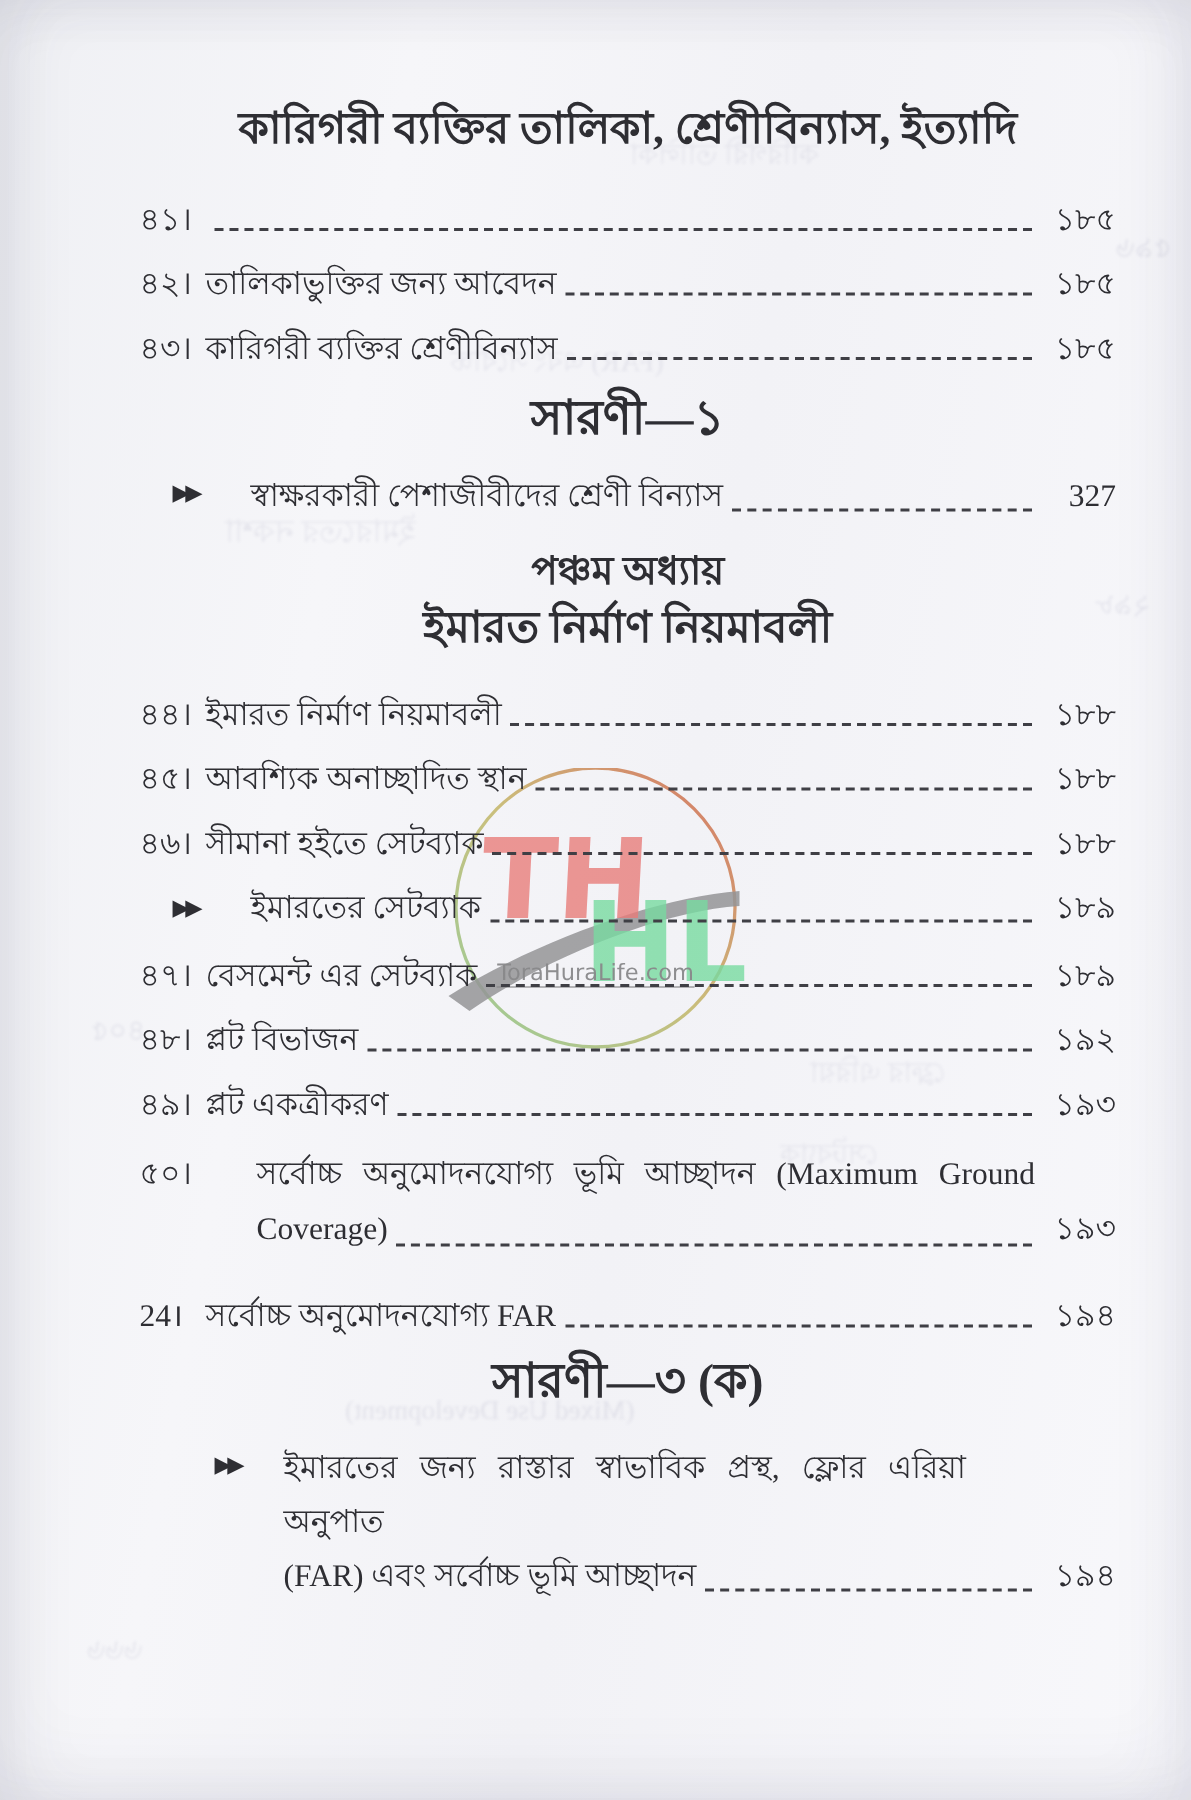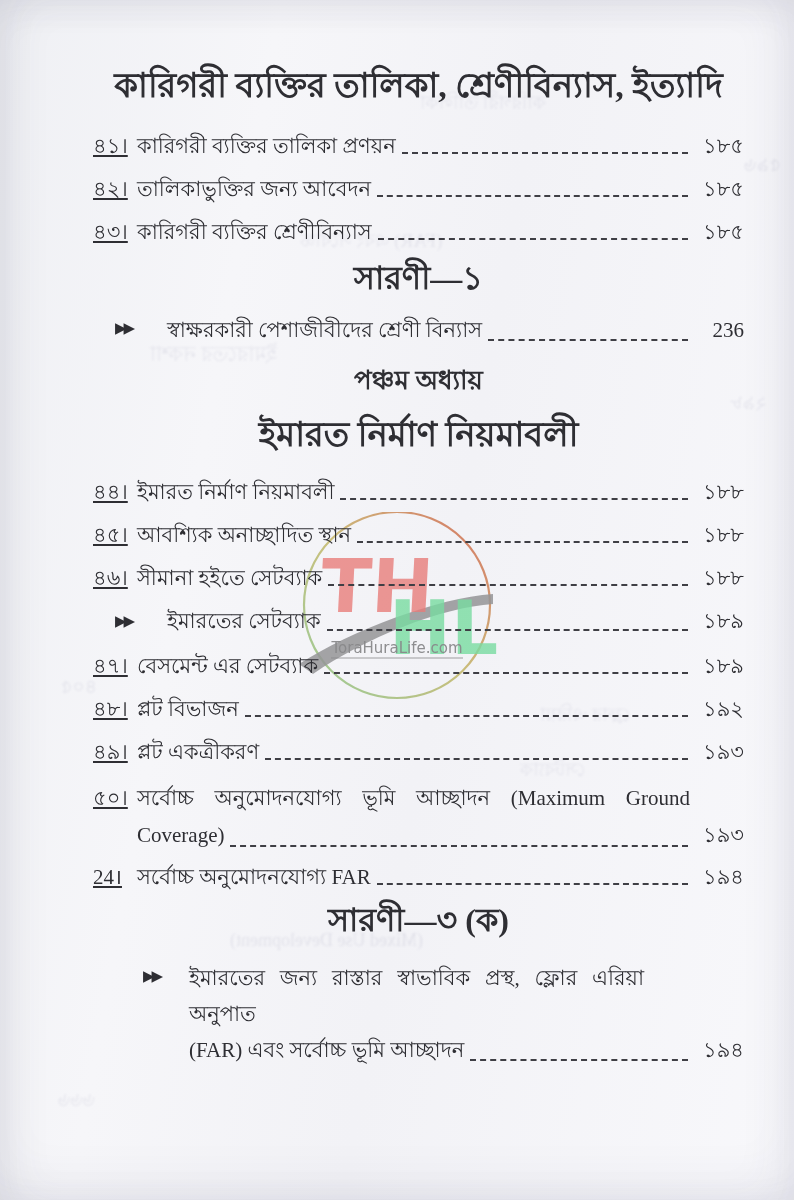--- a/index.html
+++ b/index.html
@@ -19,50 +19,50 @@
                inset 18px 0 38px rgba(60,60,90,.06),
                inset 0 -24px 48px rgba(60,60,90,.04),
                inset 0 16px 30px rgba(60,60,90,.03);
   }
   .content{
     position:relative;z-index:3;
     padding:66px 50px 0 93px;
   }
   
   .h-small{font-size:26px;font-weight:bold;text-align:center;line-height:34px;}
-  .h-big{font-size:34px;font-weight:bold;text-align:center;line-height:40px;}
+  .h-big{font-size:29px;font-weight:bold;text-align:center;line-height:40px;}
   #ch4-label{margin:0 0 18px;}
   #ch4-title{margin:0 0 25px;}
   .h-table{font-size:32px;font-weight:bold;text-align:center;line-height:36px;}
   #table1-heading{margin:12px 0 16px;}
-  #ch5-label{margin:16px 0 17px;}
+  #ch5-label{margin:16px 0 1px;}
   #ch5-title{margin:0 0 22px;}
   #table2-heading{margin:15px 0 16px;}
   #table3-heading{margin:10px 0 22px;}
   
   .row{display:flex;align-items:baseline;font-size:21px;line-height:30px;margin:0 0 13px;}
-  .num{flex:0 0 44px;text-decoration:underline;}
+  .num{flex:0 0 44px;}
   .title{flex:0 0 auto;}
   .leader{flex:1 1 auto;border-bottom:2px dashed var(--dash);margin:0 6px;align-self:flex-end;transform:translateY(-7px);}
   .pg{flex:0 0 50px;text-align:right;}
   
   .row2{display:flex;font-size:21px;line-height:36px;margin:0 0 8px;}
   .row2 .num{flex:0 0 44px;}
   .row2 .body{flex:1 1 auto;min-width:0;}
   .l1{text-align:justify;text-align-last:justify;}
   .l1.pad54{padding-right:54px;}
   .l1.pad100{padding-right:100px;}
   .l2{display:flex;align-items:flex-start;}
   
   .marker{flex:0 0 52px;margin-left:22px;font-size:15px;letter-spacing:-3px;
           font-family:"DejaVu Sans",sans-serif;transform:translateY(-2px);}
   .mrow2 .marker{margin-left:50px;flex:0 0 46px;}
   #m0{margin-bottom:16px;}
   #m1{margin-bottom:13px;}
-  #row50{margin-bottom:8px;line-height:37px;}
+  #row50{margin-bottom:24px;line-height:37px;gap:34px;}
   #row51{margin-bottom:10px;}
   
   .watermark{position:absolute;left:297px;top:512px;width:200px;height:200px;z-index:2;
              mix-blend-mode:multiply;pointer-events:none;}
   
   .bleed{position:absolute;z-index:1;font-size:19px;color:#62628a;opacity:.10;
          filter:blur(1px);transform:scaleX(-1);white-space:nowrap;pointer-events:none;}
   #b0{top:88px;left:420px;}
   #b1{top:226px;left:300px;}
   #b2{top:338px;left:150px;font-size:21px;}
@@ -107,21 +107,20 @@
     <line x1="34" y1="146" x2="166" y2="146" stroke="#8f8f8f" stroke-width="1" opacity="0.8"></line>
   </svg>
 </div>
 
 <div class="content">
 
   <div class="h-big" id="ch4-title">কারিগরী ব্যক্তির তালিকা, শ্রেণীবিন্যাস, ইত্যাদি</div>
 
   <div class="row">
     <span class="num">৪১।</span>
-    <span class="title">কারিগরী ব্যক্তির তালিকা প্রণয়ন</span>
     <span class="leader"></span>
     <span class="pg">১৮৫</span>
   </div>
   <div class="row">
     <span class="num">৪২।</span>
     <span class="title">তালিকাভুক্তির জন্য আবেদন</span>
     <span class="leader"></span>
     <span class="pg">১৮৫</span>
   </div>
   <div class="row">
@@ -132,21 +131,21 @@
   </div>
 
   <div class="h-table" id="table1-heading">সারণী—১</div>
 
   <div class="row2" id="m0">
     <span class="marker">▶▶</span>
     <div class="body">
       <div class="l2">
         <span>স্বাক্ষরকারী পেশাজীবীদের শ্রেণী বিন্যাস</span>
         <span class="leader"></span>
-        <span class="pg">236</span>
+        <span class="pg">327</span>
       </div>
     </div>
   </div>
 
   <div class="h-small" id="ch5-label">পঞ্চম অধ্যায়</div>
   <div class="h-big" id="ch5-title">ইমারত নির্মাণ নিয়মাবলী</div>
 
   <div class="row">
     <span class="num">৪৪।</span>
     <span class="title">ইমারত নির্মাণ নিয়মাবলী</span>

